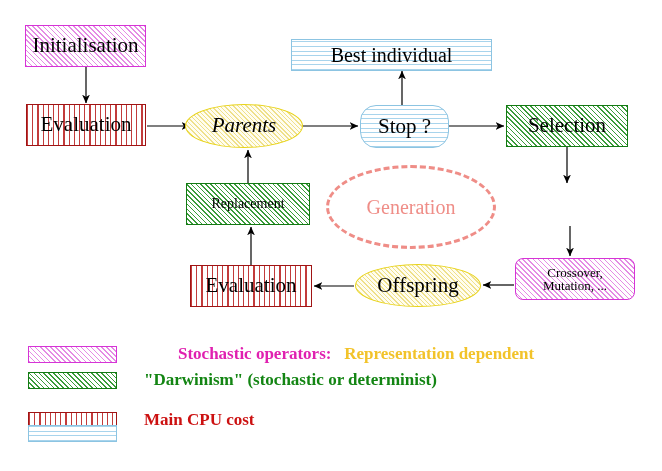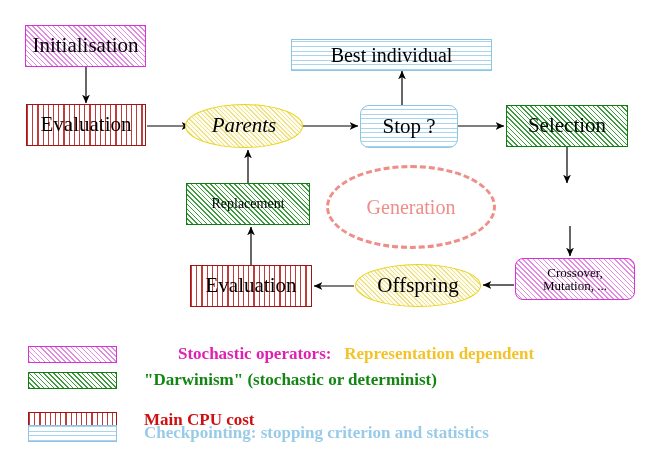--- a/index.html
+++ b/index.html
@@ -168,21 +168,21 @@
   </svg>
 
   <div class="node box fill-magenta t-lg" style="left:25px;top:25px;width:121px;height:42px;">Initialisation</div>
 
   <div class="node box fill-red t-lg" style="left:26px;top:104px;width:120px;height:42px;">Evaluation</div>
 
   <div class="node ellipse fill-yellow t-lg" style="left:185px;top:104px;width:118px;height:44px;font-style:italic;">Parents</div>
 
   <div class="node box fill-blue t-md" style="left:291px;top:39px;width:201px;height:32px;">Best individual</div>
 
-  <div class="node box rounded fill-blue t-lg" style="left:360px;top:105px;width:98px;height:43px;">Stop ?</div>
+  <div class="node box rounded fill-blue t-lg" style="left:360px;top:105px;width:89px;height:43px;border-radius:16px;">Stop ?</div>
 
   <div class="node box fill-green t-lg" style="left:506px;top:105px;width:122px;height:42px;">Selection</div>
 
   <div class="node box fill-green t-sm" style="left:186px;top:183px;width:124px;height:42px;">Replacement</div>
 
   <div class="node fill-none-dashed t-md" style="left:326px;top:165px;width:170px;height:84px;">Generation</div>
 
 
   <div class="node box fill-red t-lg" style="left:190px;top:265px;width:122px;height:42px;">Evaluation</div>
 
@@ -205,17 +205,16 @@
       <div class="legend-text" style="color:#138513;">"Darwinism" (stochastic or determinist)</div>
     </div>
 
     <div class="legend-row" style="top:74px;">
       <div class="legend-swatch fill-red"></div>
       <div class="legend-text" style="color:#cc1111;">Main CPU cost</div>
     </div>
 
     <div class="legend-row" style="top:87px;">
       <div class="legend-swatch fill-blue"></div>
-      <div class="legend-text" style="color:#99cbe8;">Checkpointing: stopping criterion and statistics</div>
     </div>
 
   </div>
 </div>
 
 </body></html>

